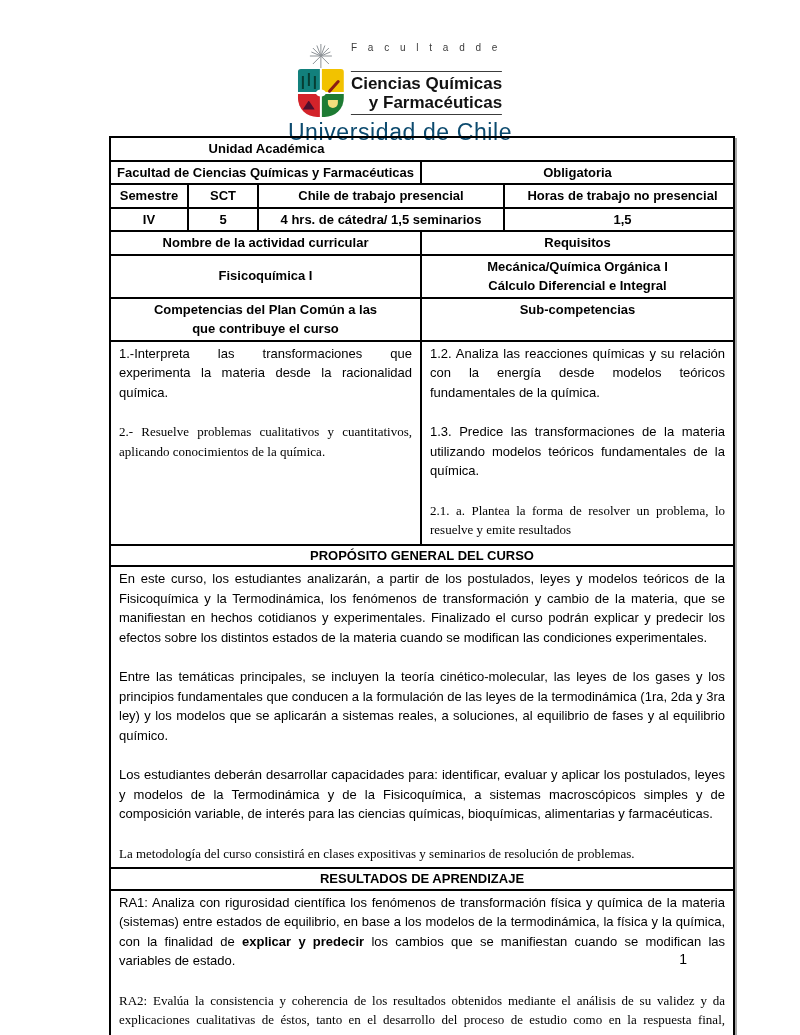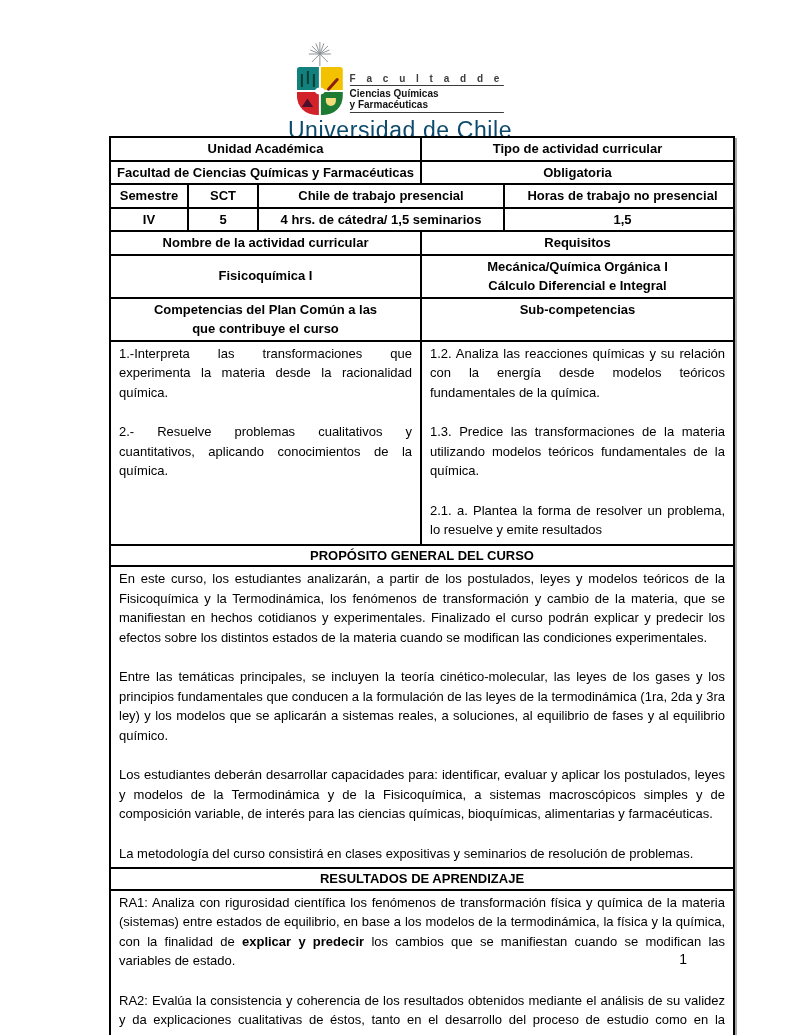--- a/index.html
+++ b/index.html
@@ -37,26 +37,26 @@
   .q-bl{background:#d3232a;}
   .q-bl::after{content:"";position:absolute;left:22%;top:28%;width:12px;height:9px;
     background:#4d0f2e;clip-path:polygon(0 100%,50% 0,100% 100%);}
   .q-br{background:#1e7b33;}
   .q-br::after{content:"";position:absolute;left:26%;top:26%;width:10px;height:8px;
     background:#f4dd7c;border-radius:0 0 6px 6px;}
   .shield::after{content:"";position:absolute;left:50%;top:50%;width:10px;height:7px;
     background:#fff;border-radius:50%;transform:translate(-50%,-50%);}
   .logo-text{display:flex;flex-direction:column;padding-bottom:2px;}
   .fac-small{
-    font-size:10px;letter-spacing:4px;color:#3c3c3c;font-weight:bold;
-    border-bottom:1.5px solid #3c3c3c;padding-bottom:1px;white-space:nowrap;
+    font-size:10px;letter-spacing:4px;color:#3c3c3c;font-weight:normal;
+    border-bottom:1.5px solid #3c3c3c;padding-bottom:18px;white-space:nowrap;
   }
   .fac-bold{
-    font-weight:bold;color:#121212;font-size:10px;line-height:1.12;
-    padding-top:2px;border-bottom:1.5px solid #3c3c3c;padding-bottom:2px;text-align:left;
+    font-weight:bold;color:#121212;font-size:17px;line-height:1.12;
+    padding-top:2px;border-bottom:1.5px solid #3c3c3c;padding-bottom:2px;text-align:right;
   }
   .uni-name{
     margin-top:2px;font-size:23px;color:#0c4a6e;letter-spacing:0.6px;white-space:nowrap;
   }
   
   .doc-table{
     position:absolute;top:136px;left:109px;width:622px;
     border:2px solid #000;
     font-size:13px;line-height:1.5;
     box-shadow:2px 2px 0 rgba(0,0,0,0.35);
@@ -74,21 +74,21 @@
   .w-c1{width:78px;}
   .w-c2{width:70px;}
   .w-c3{width:246px;}
   .w-c4{width:228px;padding-left:11px;}
   .h-sm{min-height:21px;}
   .h-md{min-height:40px;}
   .body-cell{
     padding:2px 8px 4px 8px;text-align:justify;
   }
   .body-cell p{margin:0 0 20px 0;}
-  .body-cell p:last-child{margin-bottom:0;}
+  .body-cell p:last-child{margin-bottom:0;font-family:Liberation Serif, serif;}
   .comp-cell{min-height:175px;}
   .full-hd{width:100%;min-height:19px;padding:0 17px;}
   .topalign{justify-content:flex-start;}
   
   .page-number{
     position:absolute;top:951px;right:113px;font-size:14px;color:#000;
   }
 </style>
 </head>
 <body>
@@ -129,21 +129,20 @@
         </div>
       </div>
     </div>
     <div class="uni-name">Universidad de Chile</div>
   </div>
 
   <div class="doc-table">
 
     <div class="t-row">
       <div class="t-cell hd w-half h-sm">Unidad Académica</div>
-      <div class="t-cell hd w-half h-sm">Tipo de actividad curricular</div>
     </div>
 
     <div class="t-row">
       <div class="t-cell hd w-half h-sm">Facultad de Ciencias Químicas y Farmacéuticas</div>
       <div class="t-cell hd w-half h-sm">Obligatoria</div>
     </div>
 
     <div class="t-row">
       <div class="t-cell hd w-c1 h-sm">Semestre</div>
       <div class="t-cell hd w-c2 h-sm">SCT</div>

